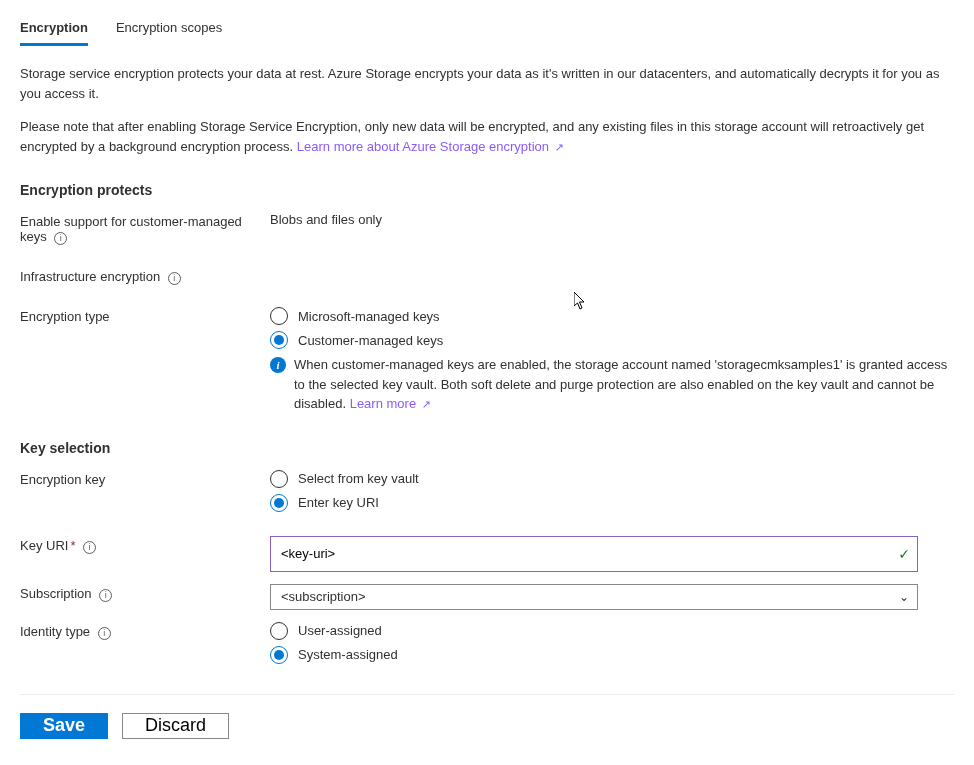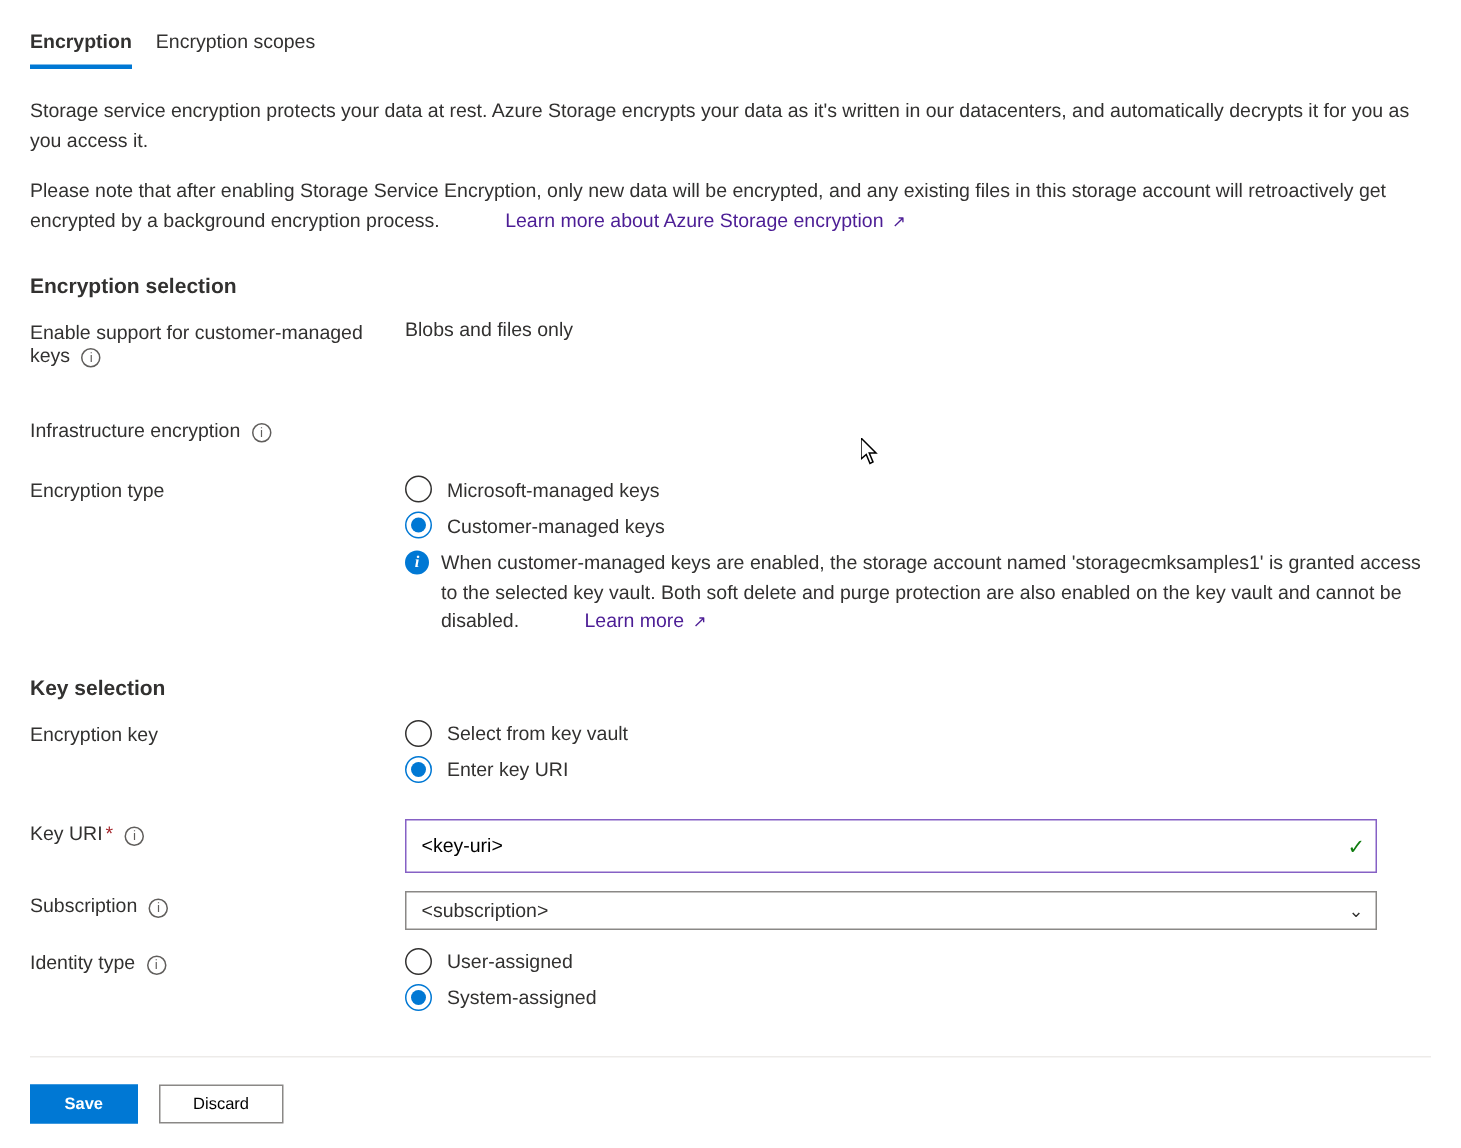--- a/index.html
+++ b/index.html
@@ -5,25 +5,25 @@
   * { box-sizing: border-box; }
   body {
     margin: 0;
     padding: 20px;
     font-family: "Segoe UI", Arial, sans-serif;
     font-size: 13px;
     color: #323130;
     background: #fff;
     width: 974px;
   }
-  .tabs { display: flex; gap: 16px; border-bottom: 0; margin-bottom: 18px; }
+  .tabs { display: flex; gap: 28px; border-bottom: 0; margin-bottom: 18px; }
   .tab { padding: 0 0 8px 0; cursor: pointer; color: #323130; }
   .tab.active { color: #323130; font-weight: 600; border-bottom: 3px solid #0078d4; }
   .desc { margin-bottom: 14px; line-height: 1.5; color: #323130; }
-  a.link { color: #4c1d95; text-decoration: none; cursor: pointer; margin-left: 40px; }
+  a.link { color: #8b5cf6; text-decoration: none; cursor: pointer; }
   .ext-icon { font-size: 11px; margin-left: 2px; }
   .section-title { font-weight: 600; margin: 26px 0 14px 0; font-size: 14px; }
   .row { display: flex; margin-bottom: 12px; align-items: flex-start; }
   .row .label { width: 250px; flex-shrink: 0; padding-top: 2px; }
   .row .value { flex: 1; }
   .info-icon {
     display: inline-flex; align-items: center; justify-content: center;
     width: 13px; height: 13px; border: 1px solid #605e5c; border-radius: 50%;
     font-size: 9px; color: #605e5c; margin-left: 4px; cursor: default;
     font-style: normal; line-height: 1;
@@ -59,21 +59,21 @@
   .input-valid { border-color: #8661c5; }
   .select-wrap {
     width: 648px; height: 26px; border: 1px solid #8a8886;
     display: flex; align-items: center; justify-content: space-between;
     padding: 0 8px 0 10px; cursor: pointer; background: #fff;
   }
   .chev { font-size: 12px; color: #323130; }
   .divider { border: none; border-top: 1px solid #edebe9; margin: 24px 0 18px 0; }
   .btn-row { display: flex; gap: 14px; }
   .btn {
-    height: 26px; padding: 0 22px; font-size: 11px; font-family: inherit;
+    height: 26px; padding: 0 22px; font-size: 18px; font-family: inherit;
     border: 1px solid #8a8886; background: #fff; cursor: pointer;
     display: inline-flex; align-items: center; justify-content: center;
   }
   .btn.primary { background: #0078d4; color: #fff; border-color: #0078d4; font-weight: 600; }
   .cursor {
     position: absolute; left: 574px; top: 292px; pointer-events: none;
     font-size: 16px; color: #000;
   }
 </style>
 </head>
@@ -86,31 +86,31 @@
 
 <div class="desc">Storage service encryption protects your data at rest. Azure Storage encrypts your data as it's written in our datacenters, and automatically decrypts it for you as you access it.</div>
 <div class="desc">
   <span>Please note that after enabling Storage Service Encryption, only new data will be encrypted, and any existing files in this storage account will retroactively get encrypted by a background encryption process. </span>
   <a class="link">
     <span>Learn more about Azure Storage encryption</span>
     <span class="ext-icon">↗</span>
   </a>
 </div>
 
-<div class="section-title">Encryption selection</div>
+<div class="section-title">Encryption protects</div>
 
 <div class="row">
   <div class="label">
     <span>Enable support for customer-managed keys</span>
     <span class="info-icon">i</span>
   </div>
   <div class="value">Blobs and files only</div>
 </div>
 
-<div class="row" style="margin-top:32px;flex-direction:column;">
+<div class="row" style="margin-top:22px;flex-direction:column;">
   <div class="label">
     <span>Infrastructure encryption</span>
     <span class="info-icon">i</span>
   </div>
 </div>
 
 <div class="row" style="margin-top:22px;">
   <div class="label">Encryption type</div>
   <div class="value">
     <div class="radio-opt">

